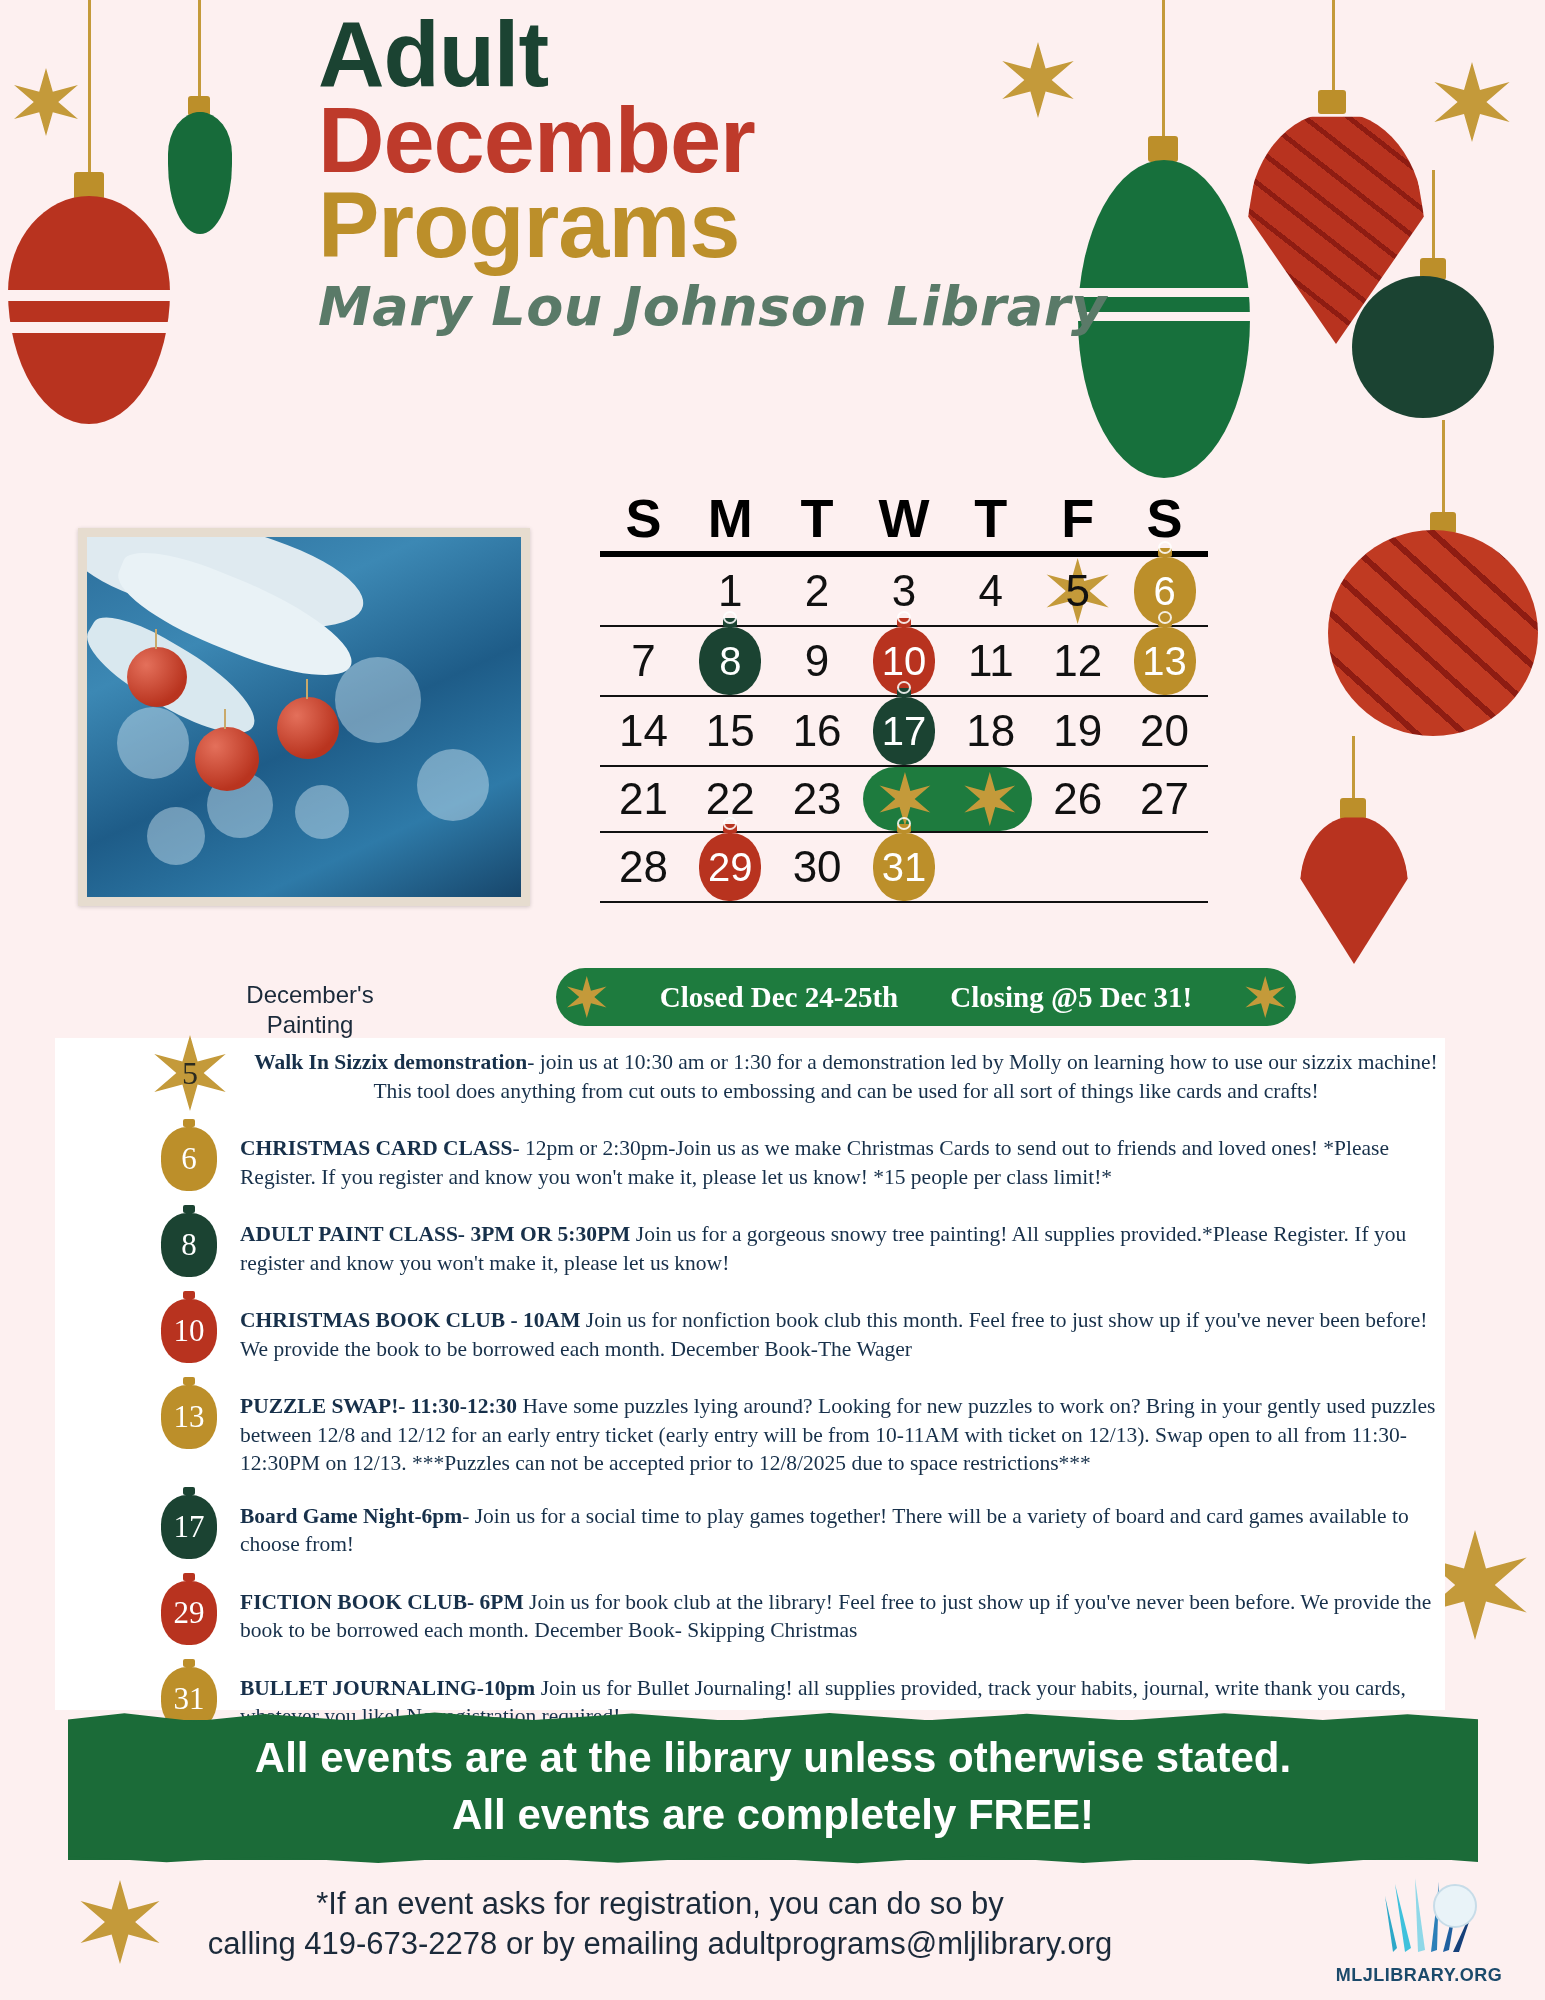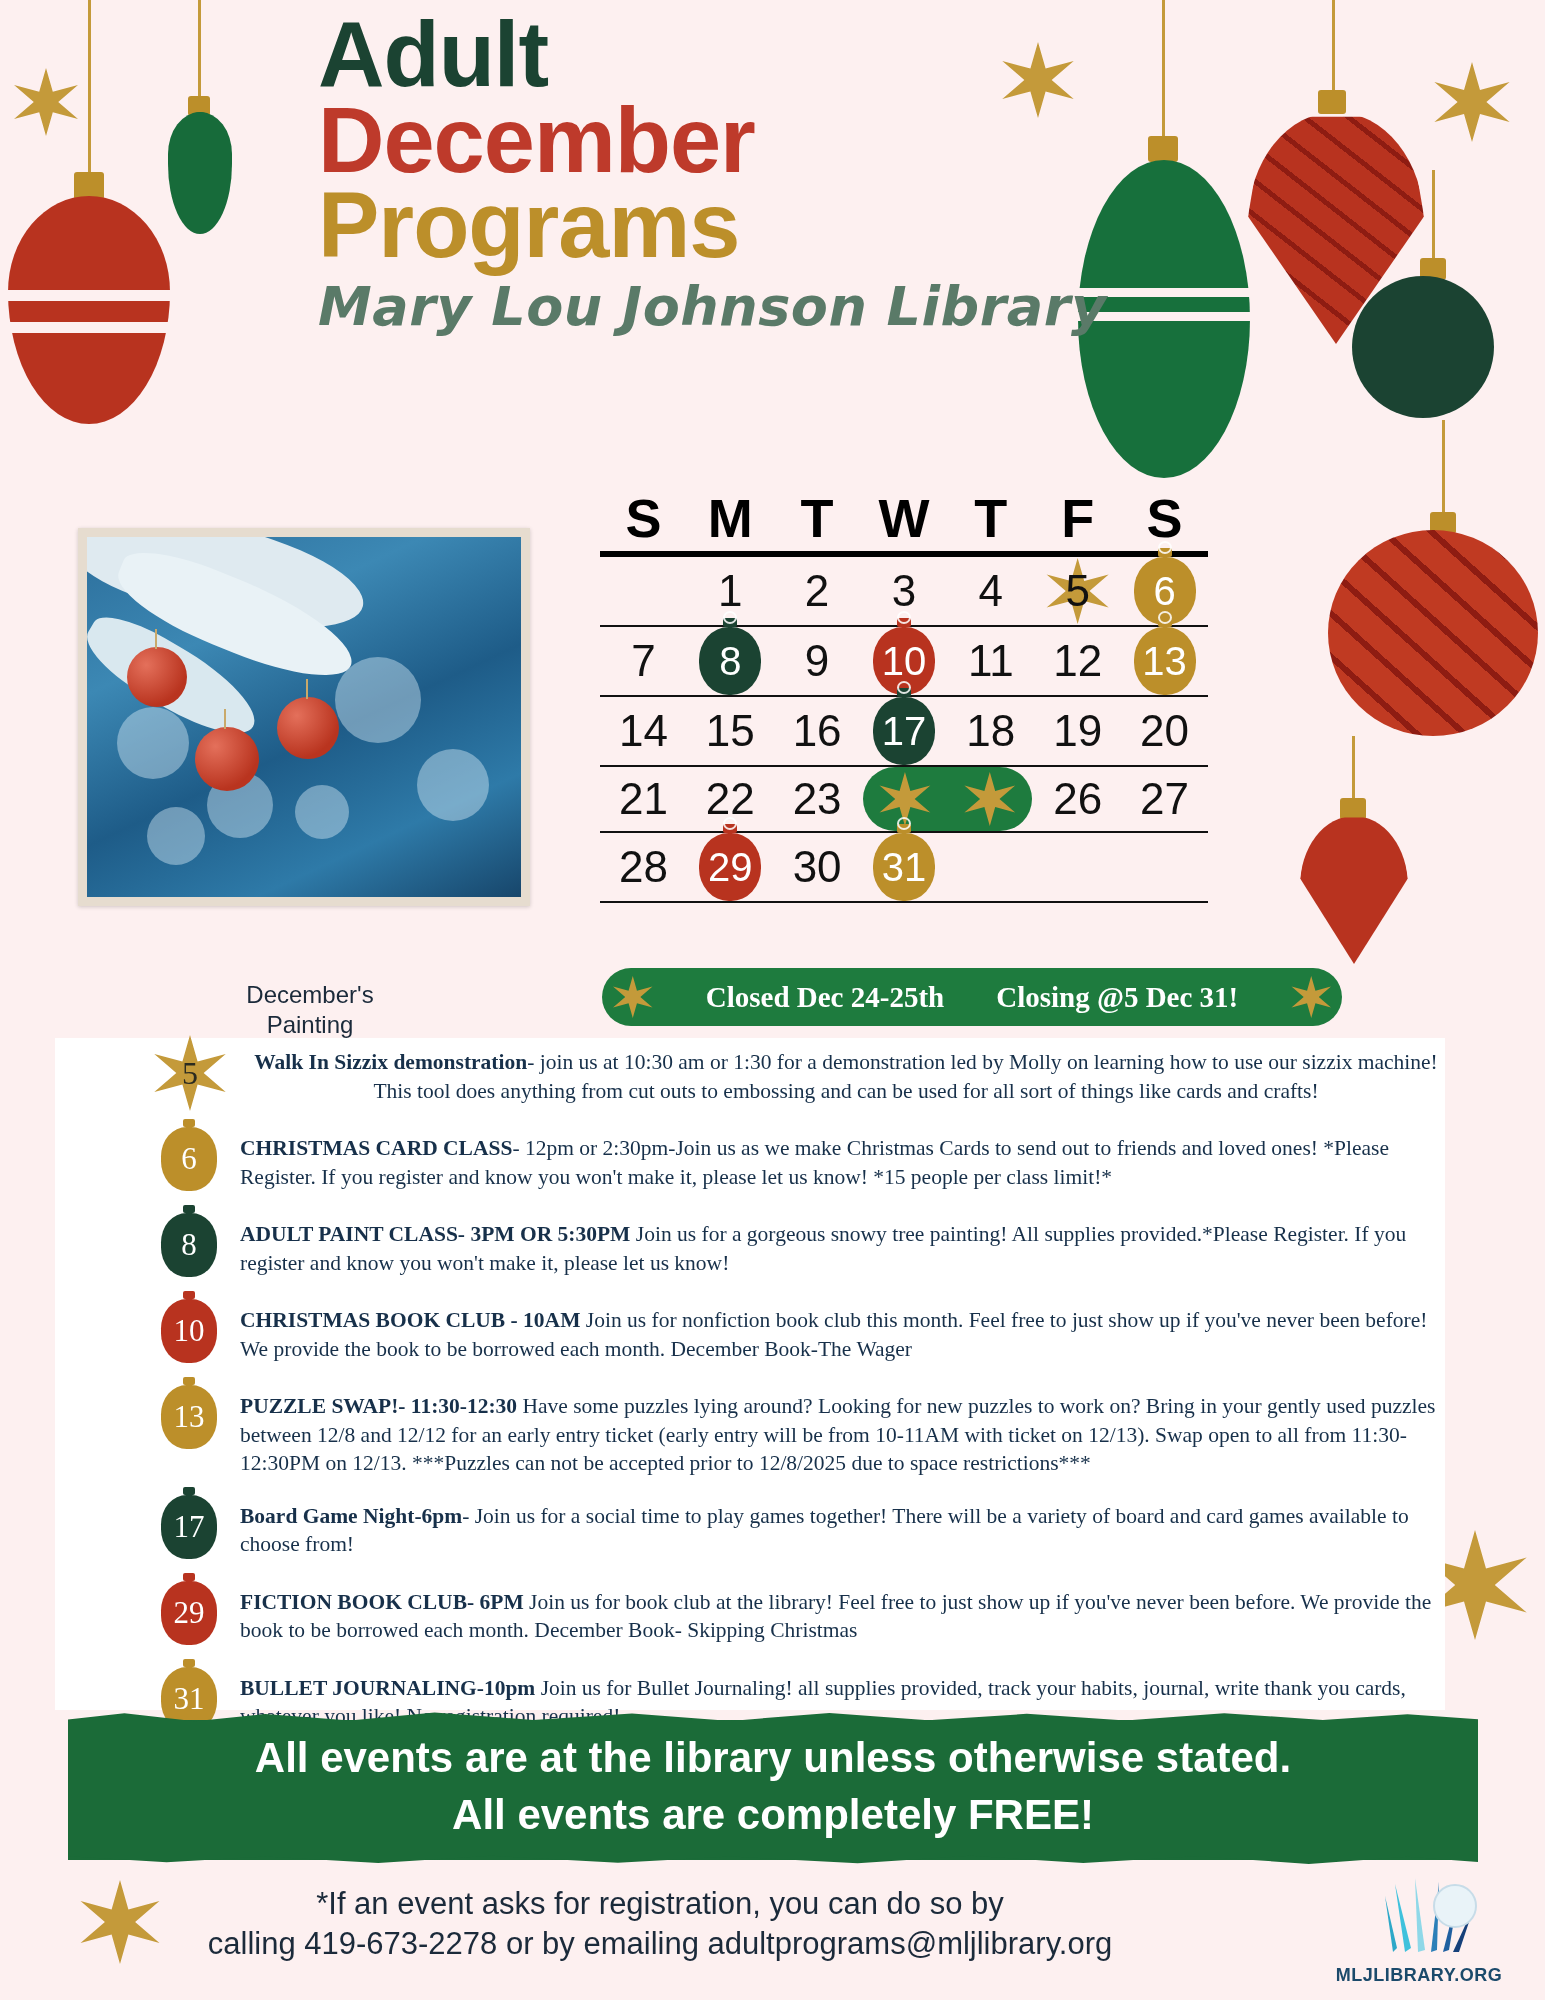--- a/index.html
+++ b/index.html
@@ -86,21 +86,21 @@
   .orn.green  { background: #1B4332; }
   .orn.red    { background: #B8331F; }
   .orn.gold   { background: #BC8F2A; }
   .star8 {
     background: #C49A3A;
     clip-path: polygon(50% 0%,60% 35%,97% 25%,68% 50%,97% 75%,60% 65%,50% 100%,40% 65%,3% 75%,32% 50%,3% 25%,40% 35%);
   }
 
   
   .closed-banner {
-    position: absolute; left: 602px; top: 968px; width: 740px; height: 58px;
+    position: absolute; left: 556px; top: 968px; width: 740px; height: 58px;
     background: #1E7B3E; border-radius: 30px; z-index: 6;
     display:flex; align-items:center; justify-content:center; gap: 52px;
     color:#fff; font-family: "Liberation Serif", serif; font-weight: bold; font-size: 29px;
   }
   .closed-banner .bstar { width: 42px; height: 42px; flex: 0 0 42px; }
 
   
   .events {
     position: absolute; left: 55px; top: 1038px; width: 1390px; height: 672px;
     background: #FFFFFF; z-index: 3;

